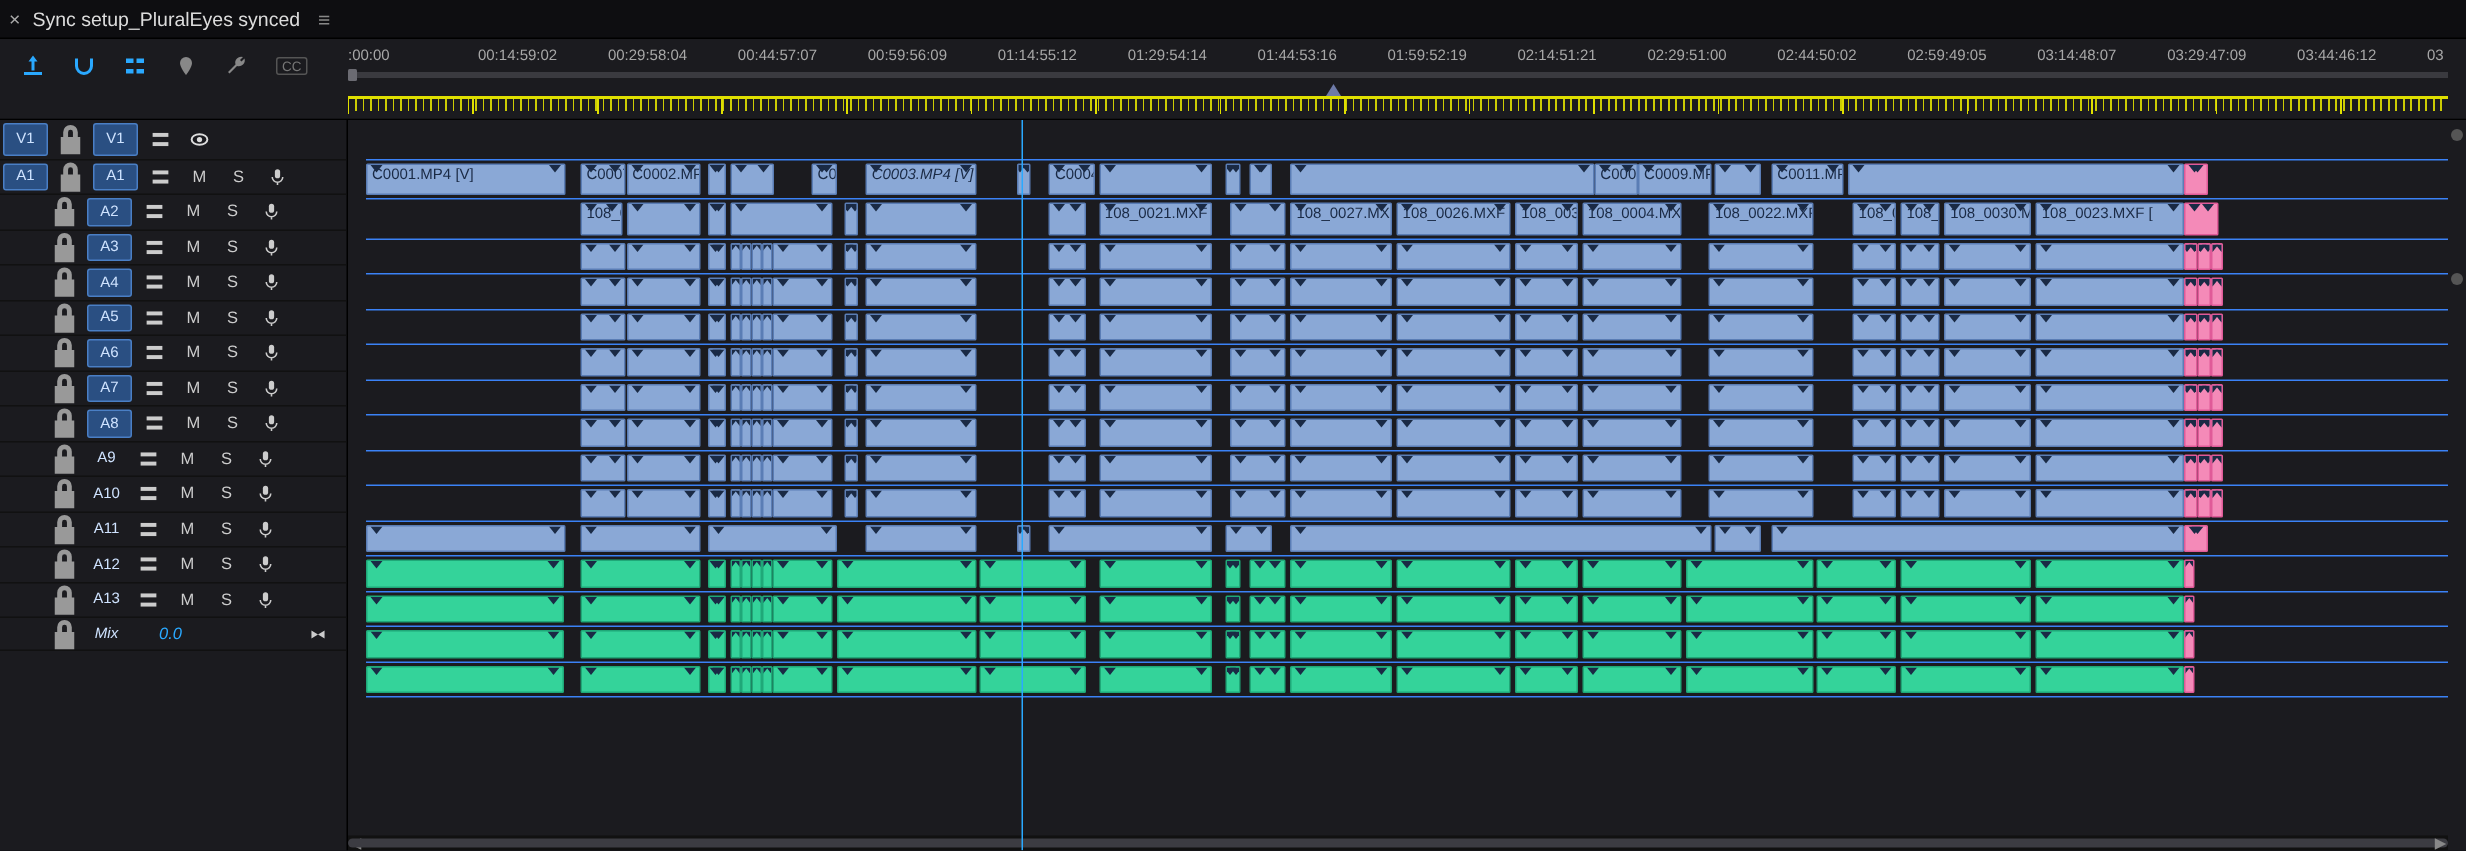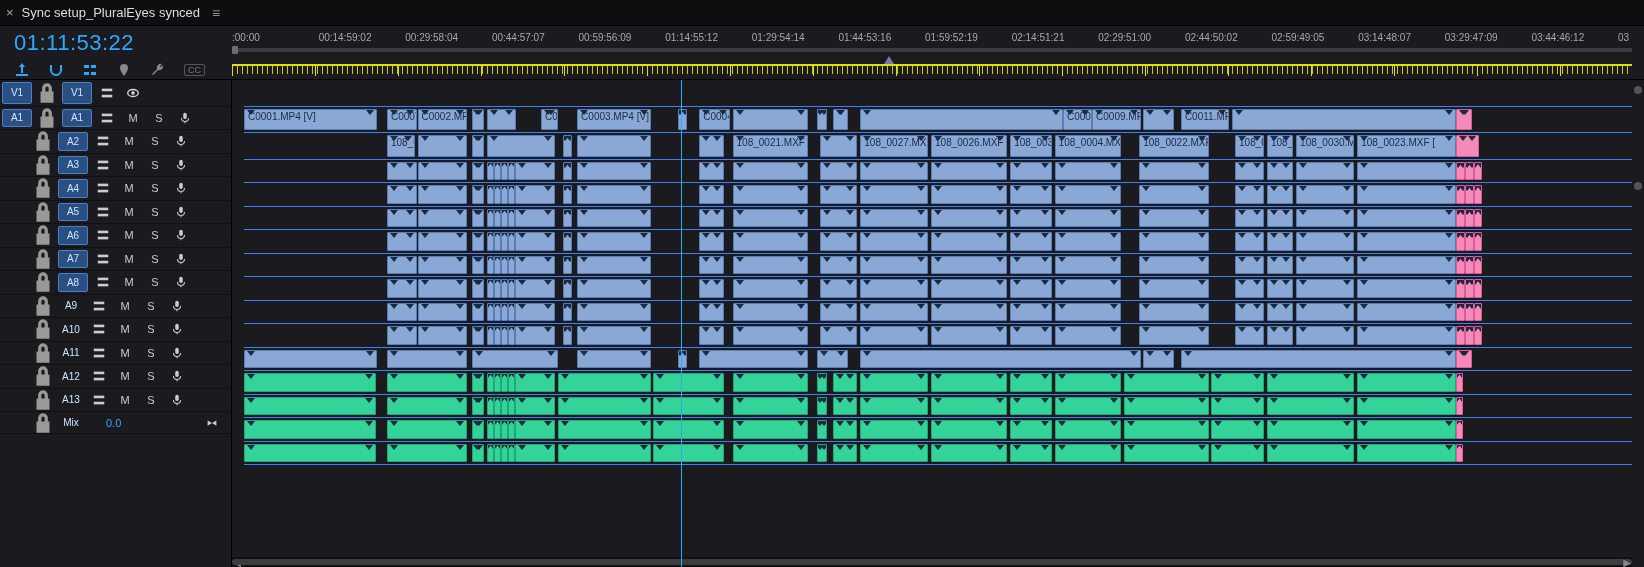--- a/index.html
+++ b/index.html
@@ -32,21 +32,21 @@
      background:repeating-linear-gradient(to right,#e0e000 0,#e0e000 1px,transparent 1px,transparent 5px); opacity:.9; }
   .ruler-bigticks { position:absolute; left:0; right:12px; top:38px; height:12px;
      background:repeating-linear-gradient(to right,#e0e000 0,#e0e000 1px,transparent 1px,transparent 83px); }
   .in-out-marker { position:absolute; top:30px; width:0; height:0; border-left:5px solid transparent; border-right:5px solid transparent; border-bottom:8px solid #6e7aa8; }
 
   
   .body { flex:1; display:flex; position:relative; }
   .track-headers { width:232px; background:#1b1b1f; border-right:1px solid #000; }
   .track-row { height:26.5px; display:flex; align-items:center; border-bottom:1px solid #111; }
   .track-row.audio { height:23.5px; }
-  .track-row.mix   { height:22px; }
+  .track-row.mix   { height:22px;font-style:italic; }
   .src-patch { width:30px; height:100%; display:flex; align-items:center; justify-content:center; font-size:10px; color:#cfe3ff; }
   .src-patch.on { background:#2a4f82; border:1px solid #4a7fc5; margin:2px; height:calc(100% - 4px); border-radius:2px; }
   .lock { width:26px; display:flex; align-items:center; justify-content:center; color:#999; }
   .tgt-patch { width:30px; height:100%; display:flex; align-items:center; justify-content:center; font-size:10px; color:#cfe3ff; }
   .tgt-patch.on { background:#2a4f82; border:1px solid #4a7fc5; margin:2px; height:calc(100% - 4px); border-radius:2px; }
   .btn { width:26px; display:flex; align-items:center; justify-content:center; color:#ccc; font-size:11px; }
   .btn svg { width:14px; height:14px; }
   .eye { color:#ddd; }
   .mix-val { color:#2aa9ff; font-size:11px; margin-left:20px; }
 
@@ -84,21 +84,20 @@
 <div class="panel">
 
   <div class="tab-bar">
     <span class="tab-close">×</span>
     <span class="tab-title">Sync setup_PluralEyes synced</span>
     <span class="tab-menu">≡</span>
   </div>
 
   <div class="header-row">
     <div class="header-left">
-      <div class="timecode">01:11:53:22</div>
       <div class="tool-row">
         <span class="ticon">
             <svg viewBox="0 0 16 16">
               <path fill="currentColor" d="M8 1l3 4H9v6H7V5H5z"></path>
               <rect x="2" y="12" width="12" height="2" fill="currentColor"></rect>
             </svg>
           </span>
         <span class="ticon">
             <svg viewBox="0 0 16 16">
               <path fill="none" stroke="currentColor" stroke-width="2" d="M3 3v5a5 5 0 0010 0V3"></path>
@@ -528,21 +527,21 @@
           <div class="clip blue" style="left: 17.5%; width: 2.1%;">
             <span class="tri l"></span>
             <span class="tri r"></span>
             <div class="lbl"></div>
           </div>
           <div class="clip blue" style="left: 21.4%; width: 1.2%;">
             <span class="tri l"></span>
             <span class="tri r"></span>
             <div class="lbl">C00</div>
           </div>
-          <div class="clip blue" style="left: 24%; width: 5.3%;">
+          <div class="clip blue" style="left: 24%; width: 5.3%; font-style: italic;">
             <span class="tri l"></span>
             <span class="tri r"></span>
             <div class="lbl">C0003.MP4 [V]</div>
           </div>
           <div class="clip blue" style="left: 31.3%; width: 0.6%;">
             <span class="tri l"></span>
             <span class="tri r"></span>
             <div class="lbl"></div>
           </div>
           <div class="clip blue" style="left: 32.8%; width: 2.2%;">

